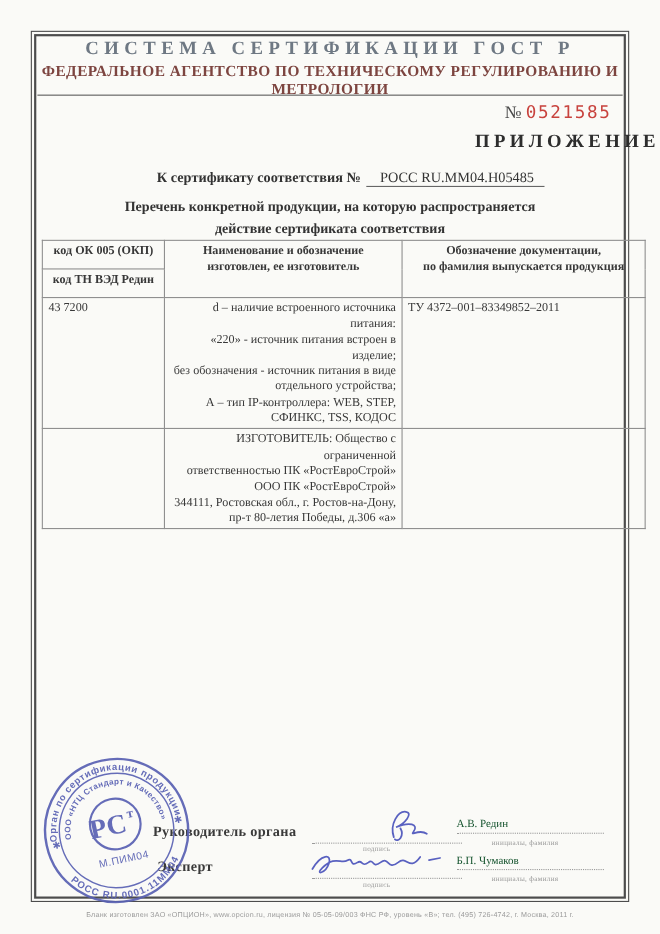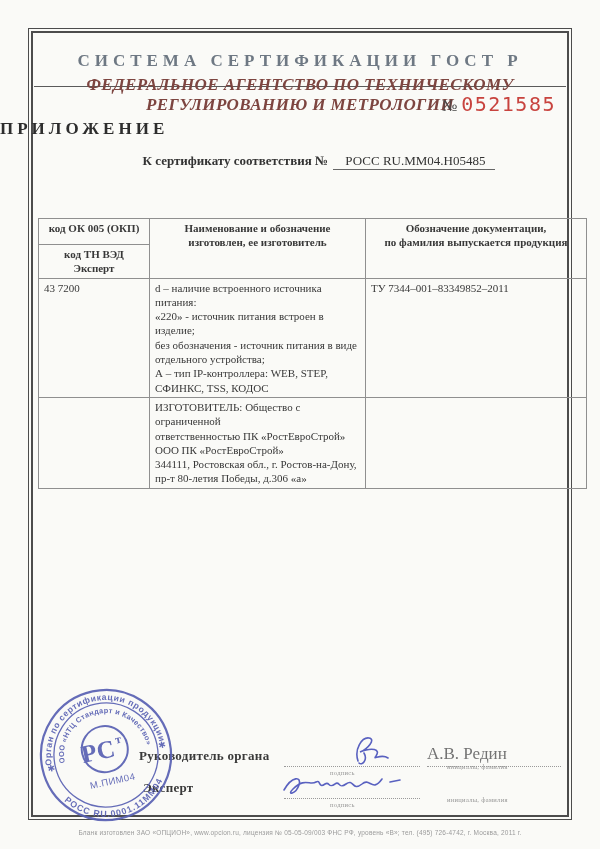--- a/index.html
+++ b/index.html
@@ -10,59 +10,59 @@
     color:#3c3c3c;
   }
   .page{position:absolute;inset:0;background:#fafaf7;}
 
   
   .frame-outer{position:absolute;left:28px;top:28px;width:542px;height:790px;border:1px solid #4c4c4c;}
   .frame-inner{position:absolute;inset:2px;border:2px solid #4c4c4c;}
 
   
   .header{position:absolute;left:34px;top:34px;width:532px;height:52px;border-bottom:1px solid #5a5a5a;text-align:center;}
-  .header-title{margin-top:17px;font-size:17px;font-weight:bold;letter-spacing:5px;color:#6e7883;}
-  .header-subtitle{margin-top:4px;font-size:17px;font-weight:bold;letter-spacing:0.4px;color:#7d4540;font-style:italic;}
+  .header-title{margin-top:0;font-size:17px;font-weight:bold;letter-spacing:5px;color:#6e7883;}
+  .header-subtitle{margin-top:4px;font-size:14px;font-weight:bold;letter-spacing:0.4px;color:#7d4540;}
 
   
   .form-number{position:absolute;top:92px;right:44px;}
   .form-number .no{font-size:16px;color:#474747;}
-  .form-number .digits{font-family:"DejaVu Sans Mono",monospace;font-size:20px;letter-spacing:1.5px;color:#c8433e;}
+  .form-number .digits{font-family:"DejaVu Sans Mono",monospace;font-size:16px;letter-spacing:1.5px;color:#c8433e;}
 
-  .doc-title{position:absolute;top:119px;left:0;width:100%;text-align:left;
+  .doc-title{position:absolute;top:119px;left:0;width:100%;text-align:right;
     font-size:17px;font-weight:bold;letter-spacing:4px;color:#2d2d2d;}
 
   .cert-line{position:absolute;top:153px;left:0;width:100%;text-align:center;font-size:13px;color:#333;padding-left:19px;}
   .cert-line .lbl{font-weight:bold;}
   .cert-line .val{border-bottom:1px solid #666;padding:0 10px 1px 12px;margin-left:2px;}
 
   .desc{position:absolute;top:179px;left:0;width:100%;text-align:center;
     font-size:12.8px;font-weight:bold;color:#333;line-height:1.55;}
 
   
   table.products{position:absolute;left:38px;top:218px;width:515px;border-collapse:collapse;table-layout:fixed;}
   table.products td{border:1px solid #8f8f8f;font-size:11px;color:#383838;vertical-align:top;padding:2px 5px;line-height:1.3;}
   td.hcell{text-align:center;vertical-align:middle;font-weight:bold;font-size:10.6px;color:#474747;margin-top:24px;}
   .col1{width:100px;} .col2{width:205px;} .col3{width:210px;}
   .hrow{height:26px;}
-  .pre{white-space:pre-line;}
+  .pre{white-space:pre-line;text-align:right;}
   .row-product{height:75px;}
   .row-maker{height:65px;}
 
   
   .stamp{position:absolute;left:37px;top:686px;width:138px;height:138px;transform:rotate(-12deg);opacity:0.92;}
 
   
   .role{position:absolute;font-size:13px;font-weight:bold;color:#3a3a3a;letter-spacing:0.3px;}
   .role1{left:139px;top:748px;} .role2{left:143px;top:780px;}
   .sig-line{position:absolute;border-bottom:1px dotted #9a9a9a;width:136px;left:284px;}
   .sig-line1{top:766px;} .sig-line2{top:798px;}
   .tiny{position:absolute;font-size:6.5px;color:#979797;letter-spacing:0.3px;}
   .sign-cap1{left:330px;top:769px;} .sign-cap2{left:330px;top:801px;}
-  .name{position:absolute;left:427px;width:134px;font-size:17px;color:#737373;border-bottom:1px dotted #9a9a9a;padding-bottom:2px;}
+  .name{position:absolute;left:415px;width:134px;font-size:10px;color:#14532d;border-bottom:1px dotted #9a9a9a;padding-bottom:2px;}
   .name1{top:744px;} .name2{top:777px;}
   .name-cap1{left:447px;top:763px;} .name-cap2{left:447px;top:796px;}
   .ink{position:absolute;}
   .ink1{left:318px;top:733px;} .ink2{left:278px;top:766px;}
 
   .footer{position:absolute;left:0;top:829px;width:100%;text-align:center;
     font-size:6.5px;color:#9b9b9b;letter-spacing:0.2px;
     font-family:"Liberation Sans","DejaVu Sans",sans-serif;}
 </style>
 </head>
@@ -84,42 +84,46 @@
     <span class="digits">0521585</span>
   </div>
 
   <div class="doc-title">ПРИЛОЖЕНИЕ</div>
 
   <div class="cert-line">
     <span class="lbl">К сертификату соответствия №</span>
     <span class="val">РОСС RU.MM04.Н05485</span>
   </div>
 
+  <div class="desc">
+    <div>Перечень конкретной продукции,  на которую распространяется</div>
+    <div>действие сертификата соответствия</div>
+  </div>
 
   <table class="products">
     <tbody>
         <tr class="hrow">
       <td class="col1 hcell">код ОК 005 (ОКП)</td>
       <td class="col2 hcell pre" rowspan="2">Наименование и обозначение
 изготовлен, ее изготовитель</td>
       <td class="col3 hcell pre" rowspan="2">Обозначение документации,
 по фамилия выпускается продукция</td>
     </tr>
     <tr class="hrow">
-      <td class="col1 hcell">код ТН ВЭД Эксперт</td>
+      <td class="col1 hcell">код ТН ВЭД Редин</td>
     </tr>
     <tr class="row-product">
       <td class="col1">43 7200</td>
       <td class="col2 pre">d – наличие встроенного источника питания:
 «220» - источник питания встроен в изделие;
 без обозначения - источник питания в виде
 отдельного устройства;
 А – тип IP-контроллера: WEB, STEP,
 СФИНКС, TSS, КОДОС</td>
-      <td class="col3">ТУ 7344–001–83349852–2011</td>
+      <td class="col3">ТУ 4372–001–83349852–2011</td>
     </tr>
     <tr class="row-maker">
       <td class="col1"></td>
       <td class="col2 pre">ИЗГОТОВИТЕЛЬ: Общество с ограниченной
 ответственностью ПК «РостЕвроСтрой»
 ООО ПК «РостЕвроСтрой»
 344111, Ростовская обл., г. Ростов-на-Дону,
 пр-т 80-летия Победы, д.306 «а»</td>
       <td class="col3"></td>
     </tr>
@@ -129,20 +133,21 @@
   <div class="role role1">Руководитель органа</div>
   <div class="role role2">Эксперт</div>
 
   <div class="sig-line sig-line1"></div>
   <div class="sig-line sig-line2"></div>
   <div class="tiny sign-cap1">подпись</div>
   <div class="tiny sign-cap2">подпись</div>
 
   <div class="name name1">А.В. Редин</div>
   <div class="tiny name-cap1">инициалы, фамилия</div>
+  <div class="name name2">Б.П. Чумаков</div>
   <div class="tiny name-cap2">инициалы, фамилия</div>
 
   <svg class="ink ink1" width="84" height="36" viewBox="0 0 84 36">
     <path d="M40,28 C36,16 44,4 51,5 C58,6 50,16 42,19 C54,14 63,16 58,23 C54,28 63,20 70,25 M46,20 C50,27 44,33 41,30" fill="none" stroke="#5961c0" stroke-width="1.6" stroke-linecap="round"></path>
   </svg>
   <svg class="ink ink2" width="132" height="36" viewBox="0 0 132 36">
     <path d="M6,24 C14,10 24,10 21,19 C18,28 8,30 15,23 C27,11 32,20 38,16 C43,13 40,23 47,18 C52,15 50,23 57,18 C62,14 60,24 68,18 C76,12 74,26 84,18 C92,11 94,27 104,13 M112,16 L122,14" fill="none" stroke="#5961c0" stroke-width="1.6" stroke-linecap="round"></path>
   </svg>
 
   <svg class="stamp" viewBox="0 0 138 138">

